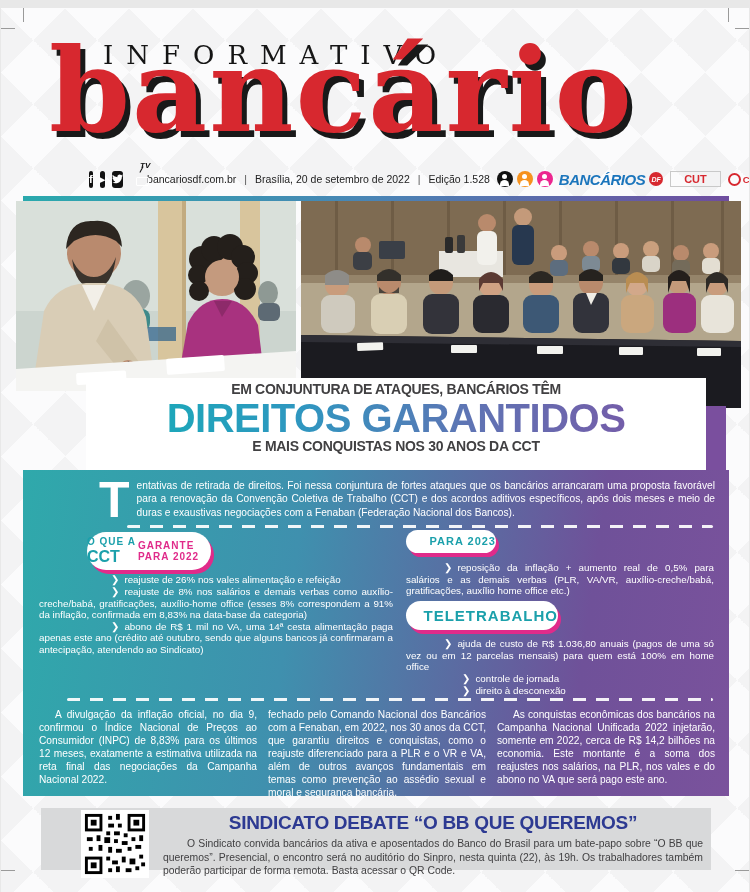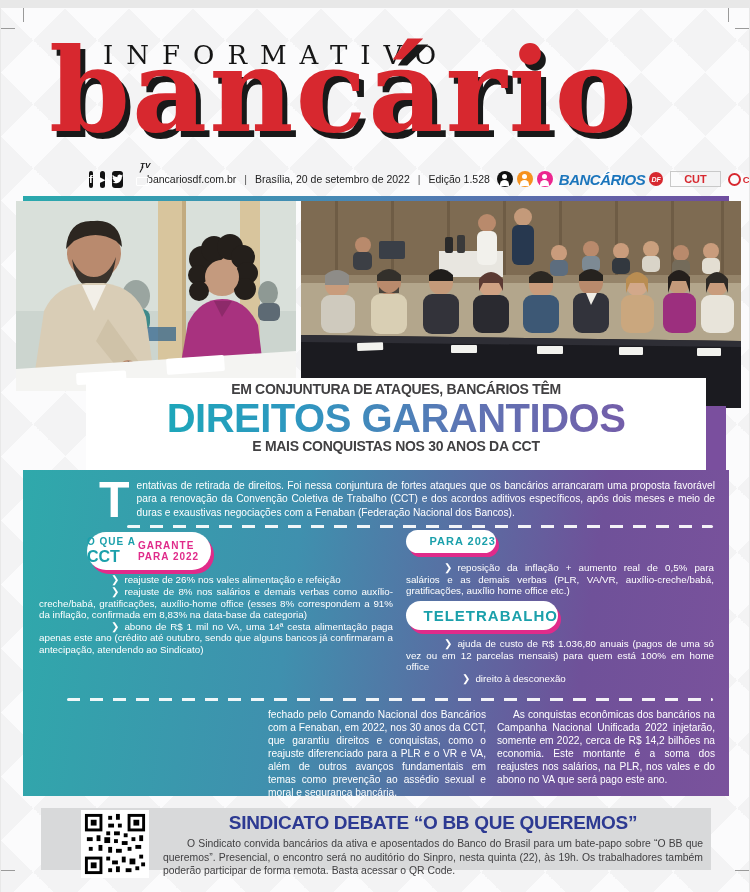--- a/index.html
+++ b/index.html
@@ -291,27 +291,29 @@
       <div class="t-teal" style="font-size:11px;">PARA 2023</div>
     </div>
     <div class="bullets" style="left:383px;top:92px;width:308px;">
       <p class="bullet" style="text-indent:38px;"><span class="arw">❯</span><span>reposição da inflação + aumento real de 0,5% para salários e as demais verbas (PLR, VA/VR, auxílio-creche/babá, gratificações, auxílio home office etc.)</span></p>
     </div>
     <div class="pill" style="left:383px;top:131px;width:152px;height:29px;border-radius:15px;">
       <div class="t-teal" style="font-size:15px;">TELETRABALHO</div>
     </div>
     <div class="bullets" style="left:383px;top:168px;width:308px;">
       <p class="bullet" style="text-indent:38px;"><span class="arw">❯</span><span>ajuda de custo de R$ 1.036,80 anuais (pagos de uma só vez ou em 12 parcelas mensais) para quem está 100% em home office</span></p>
+      <p class="bullet" style="text-indent:56px;text-align:left;"><span class="arw">❯</span><span>controle de jornada</span></p>
       <p class="bullet" style="text-indent:56px;text-align:left;"><span class="arw">❯</span><span>direito à desconexão</span></p>
     </div>
 
     <div class="dashsep" style="left:44px;top:228px;width:646px;"></div>
 
     <div class="analysis">
       <div class="acol">
+        <p>A divulgação da inflação oficial, no dia 9, confirmou o Índice Nacional de Preços ao Consumidor (INPC) de 8,83% para os últimos 12 meses, exatamente a estimativa utilizada na reta final das negociações da Campanha Nacional 2022.</p>
       </div>
       <div class="acol">
         <p style="text-indent:0;">fechado pelo Comando Nacional dos Bancários com a Fenaban, em 2022, nos 30 anos da CCT, que garantiu direitos e conquistas, como o reajuste diferenciado para a PLR e o VR e VA, além de outros avanços fundamentais em temas como prevenção ao assédio sexual e moral e segurança bancária.</p>
       </div>
       <div class="acol">
         <p>As conquistas econômicas dos bancários na Campanha Nacional Unificada 2022 injetarão, somente em 2022, cerca de R$ 14,2 bilhões na economia. Este montante é a soma dos reajustes nos salários, na PLR, nos vales e do abono no VA que será pago este ano.</p>
       </div>
     </div>
   </div>
 

